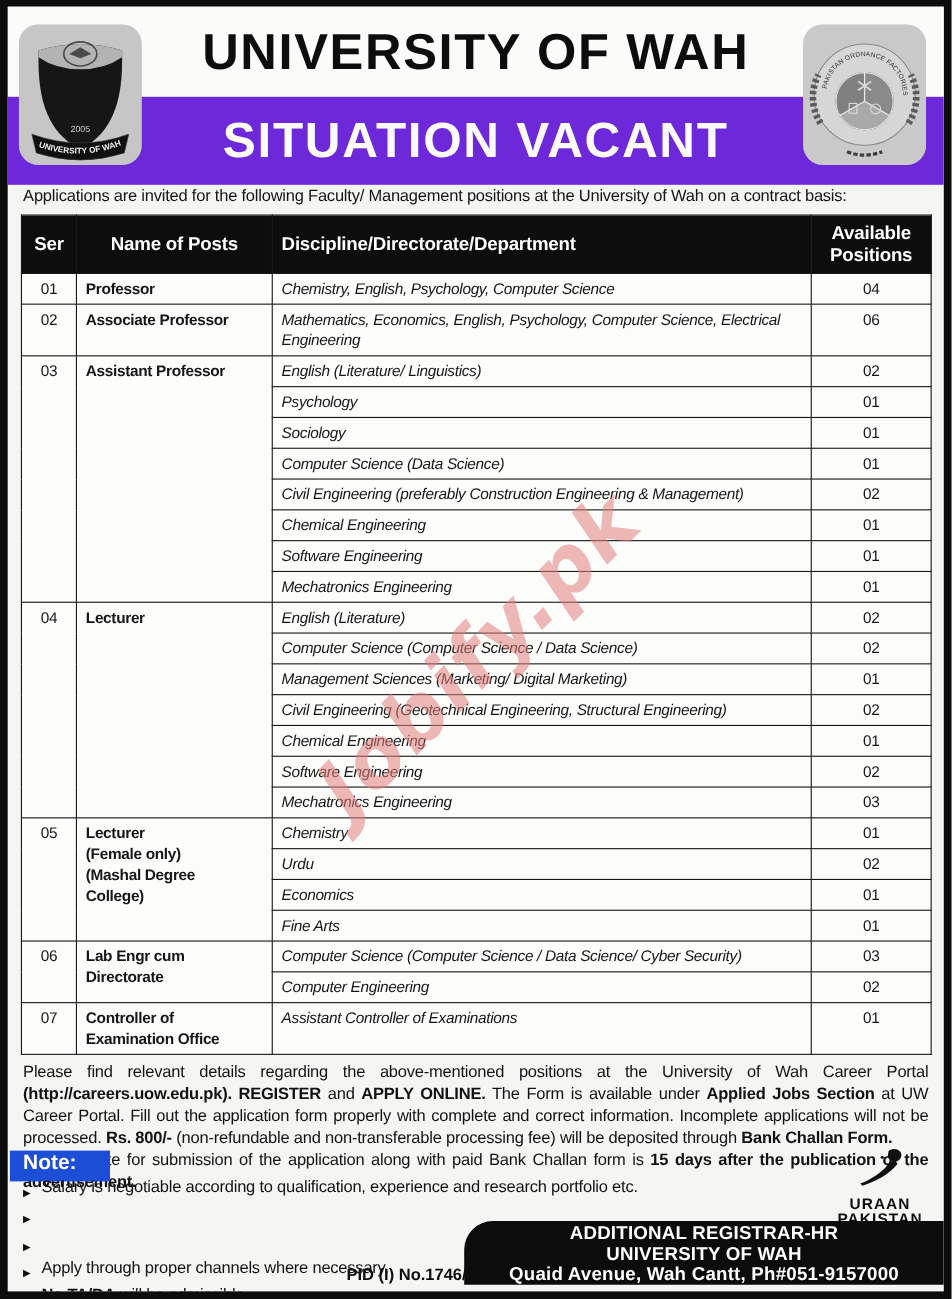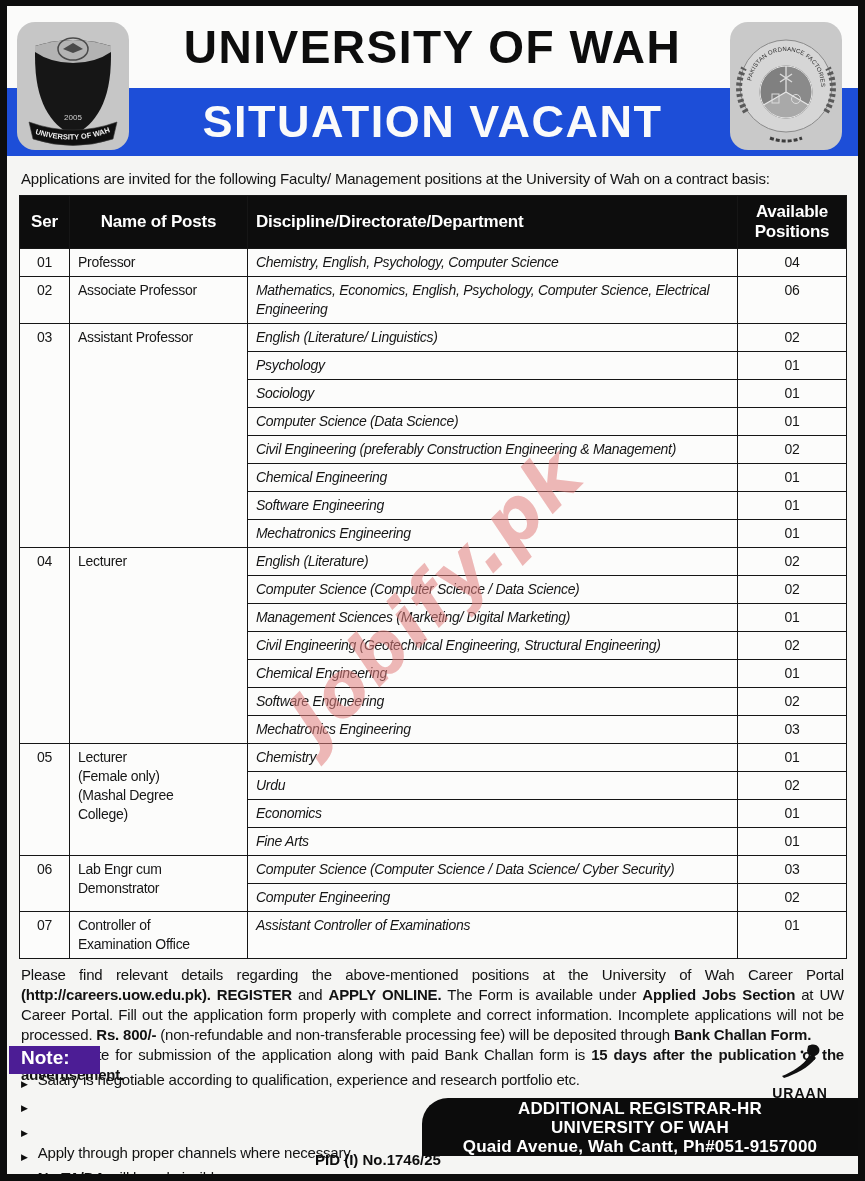--- a/index.html
+++ b/index.html
@@ -4,55 +4,55 @@
 <style>
   * { margin:0; padding:0; box-sizing:border-box; }
   body { background:#555; font-family:"Liberation Sans","DejaVu Sans",sans-serif; }
   .page { position:relative; width:865px; height:1181px; background:#0d0d0d; margin:0 auto; overflow:hidden; }
   .inner { position:absolute; left:7px; top:6px; right:7px; bottom:7px; background:#f5f5f3; overflow:hidden; }
 
   
   .masthead { position:relative; height:150px; }
   .band-top { height:82px; background:#fbfbfa; display:flex; align-items:center; justify-content:center; }
   .band-top h1 { font-size:46px; font-weight:bold; letter-spacing:1.5px; color:#0d0d0d; }
-  .band-black { height:68px; background:#1d4ed8; display:flex; align-items:center; justify-content:center; }
+  .band-black { height:80px; background:#6d28d9; display:flex; align-items:center; justify-content:center; }
   .band-black h2 { font-size:45px; font-weight:bold; letter-spacing:1.5px; color:#fafafa; }
   .logo { position:absolute; top:16px; width:112px; height:128px; z-index:3; }
   .logo-left { left:10px; }
   .logo-right { right:16px; }
 
   
   .intro { margin:14px 14px 0 14px; font-size:15px; color:#141414; letter-spacing:-0.2px; }
 
   
   table.positions { margin:8px 12px 0 12px; border-collapse:collapse; width:827px; table-layout:fixed; }
   table.positions th, table.positions td { border:1.6px solid #161616; }
   table.positions th { background:#0d0d0d; color:#fff; font-size:17px; font-weight:bold; line-height:20px; padding:6px 8px; letter-spacing:-0.2px; }
   th.h-ser, th.h-post, th.h-avail { text-align:center; }
   th.h-disc { text-align:left; padding-left:12px; }
   table.positions td { background:#fcfcfb; font-size:14px; line-height:19px; padding:4px 8px; vertical-align:top; color:#161616; letter-spacing:-0.3px; }
   td.ser { text-align:center; font-size:15px; }
-  td.post { font-weight:normal; font-size:15px; white-space:pre-line; }
+  td.post { font-weight:bold; font-size:15px; white-space:pre-line; }
   td.disc { padding-left:10px;font-style:italic; }
   td.pos { text-align:center; font-size:15px; }
   tbody tr:last-child td { height:46px; }
 
   
   .details { margin:6px 14px 0 14px; font-size:15px; line-height:20px; text-align:justify; letter-spacing:-0.2px; color:#121212; }
   .details p { text-align:justify; }
   .b { font-weight:bold; }
 
   
   .note-area { position:absolute; left:0; right:0; bottom:0; height:132px; }
-  .note-label { position:absolute; top:4px; left:2px; background:#4c1d95; color:#fff; font-size:19px; font-weight:bold; padding:1px 30px 5px 12px; }
+  .note-label { position:absolute; top:4px; left:2px; background:#1d4ed8; color:#fff; font-size:19px; font-weight:bold; padding:1px 30px 5px 12px; }
   ul.note-list { position:absolute; top:28px; left:14px; width:740px; list-style:none; }
   ul.note-list li { display:flex; align-items:flex-start; gap:10px; font-size:15px; line-height:20.4px; letter-spacing:-0.2px; color:#121212; }
   ul.note-list .marker { font-size:9px; margin-top:4px; color:#0d0d0d; }
   .pid { position:absolute; left:308px; bottom:6px; font-weight:bold; font-size:15px; color:#0d0d0d; }
-  .registrar { position:absolute; right:0; bottom:18px; width:436px; height:58px; background:#0c0c0c; border-top-left-radius:26px; color:#fff; display:flex; flex-direction:column; justify-content:center; align-items:center; }
+  .registrar { position:absolute; right:0; bottom:6px; width:436px; height:58px; background:#0c0c0c; border-top-left-radius:26px; color:#fff; display:flex; flex-direction:column; justify-content:center; align-items:center; }
   .registrar div { font-weight:bold; font-size:17px; line-height:19px; letter-spacing:0.2px; }
   .uraan { position:absolute; top:0; right:10px; width:96px; text-align:center; }
   .uraan-word { font-weight:bold; font-size:14px; line-height:14px; letter-spacing:1px; color:#0d0d0d; }
   .uraan-rule { width:80px; border-top:1.5px solid #111; margin:3px auto 2px auto; }
 
   
   .watermark { position:absolute; left:238px; top:546px; width:380px; text-align:center; font-size:74px; font-weight:bold; font-style:italic; font-family:"DejaVu Sans",sans-serif; color:#e2807f; opacity:0.55; transform:rotate(-45deg); letter-spacing:2px; pointer-events:none; z-index:5; }
 </style>
 </head>
 <body>
@@ -215,21 +215,21 @@
             <td class="disc">Economics</td>
             <td class="pos">01</td>
           </tr>
           <tr>
             <td class="disc">Fine Arts</td>
             <td class="pos">01</td>
           </tr>
           <tr>
             <td class="ser" rowspan="2">06</td>
             <td class="post" rowspan="2">Lab Engr cum
-Demonstrator</td>
+Directorate</td>
             <td class="disc">Computer Science (Computer Science / Data Science/ Cyber Security)</td>
             <td class="pos">03</td>
           </tr>
           <tr>
             <td class="disc">Computer Engineering</td>
             <td class="pos">02</td>
           </tr>
           <tr>
             <td class="ser">07</td>
             <td class="post">Controller of

